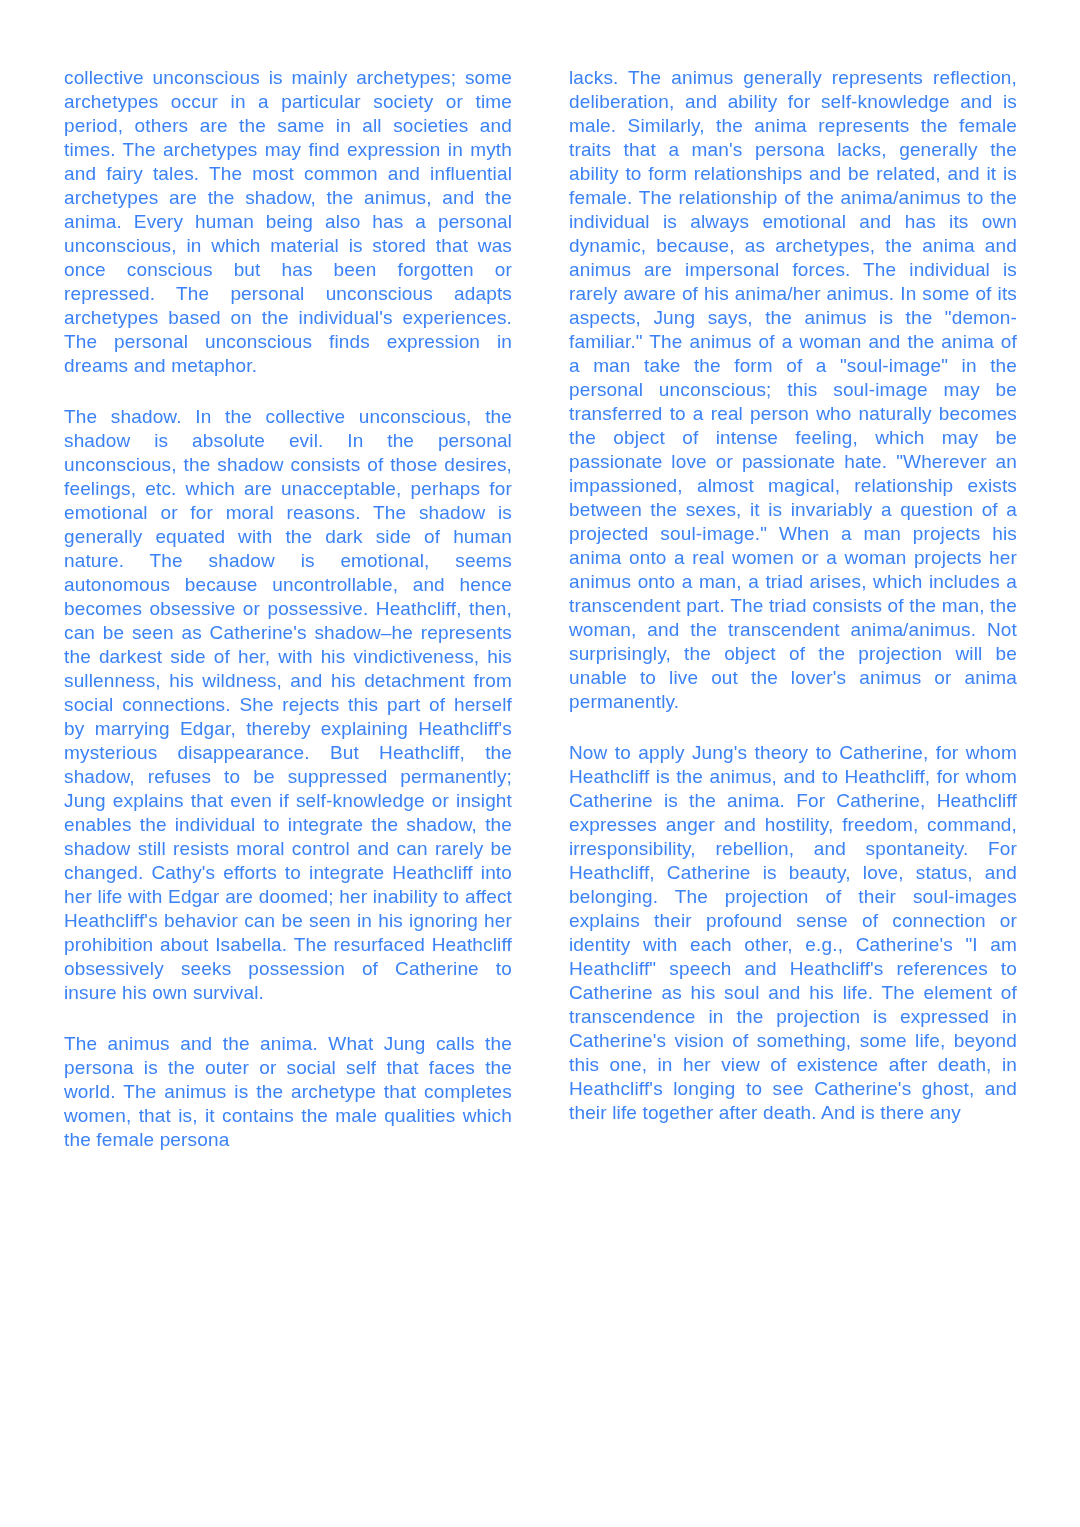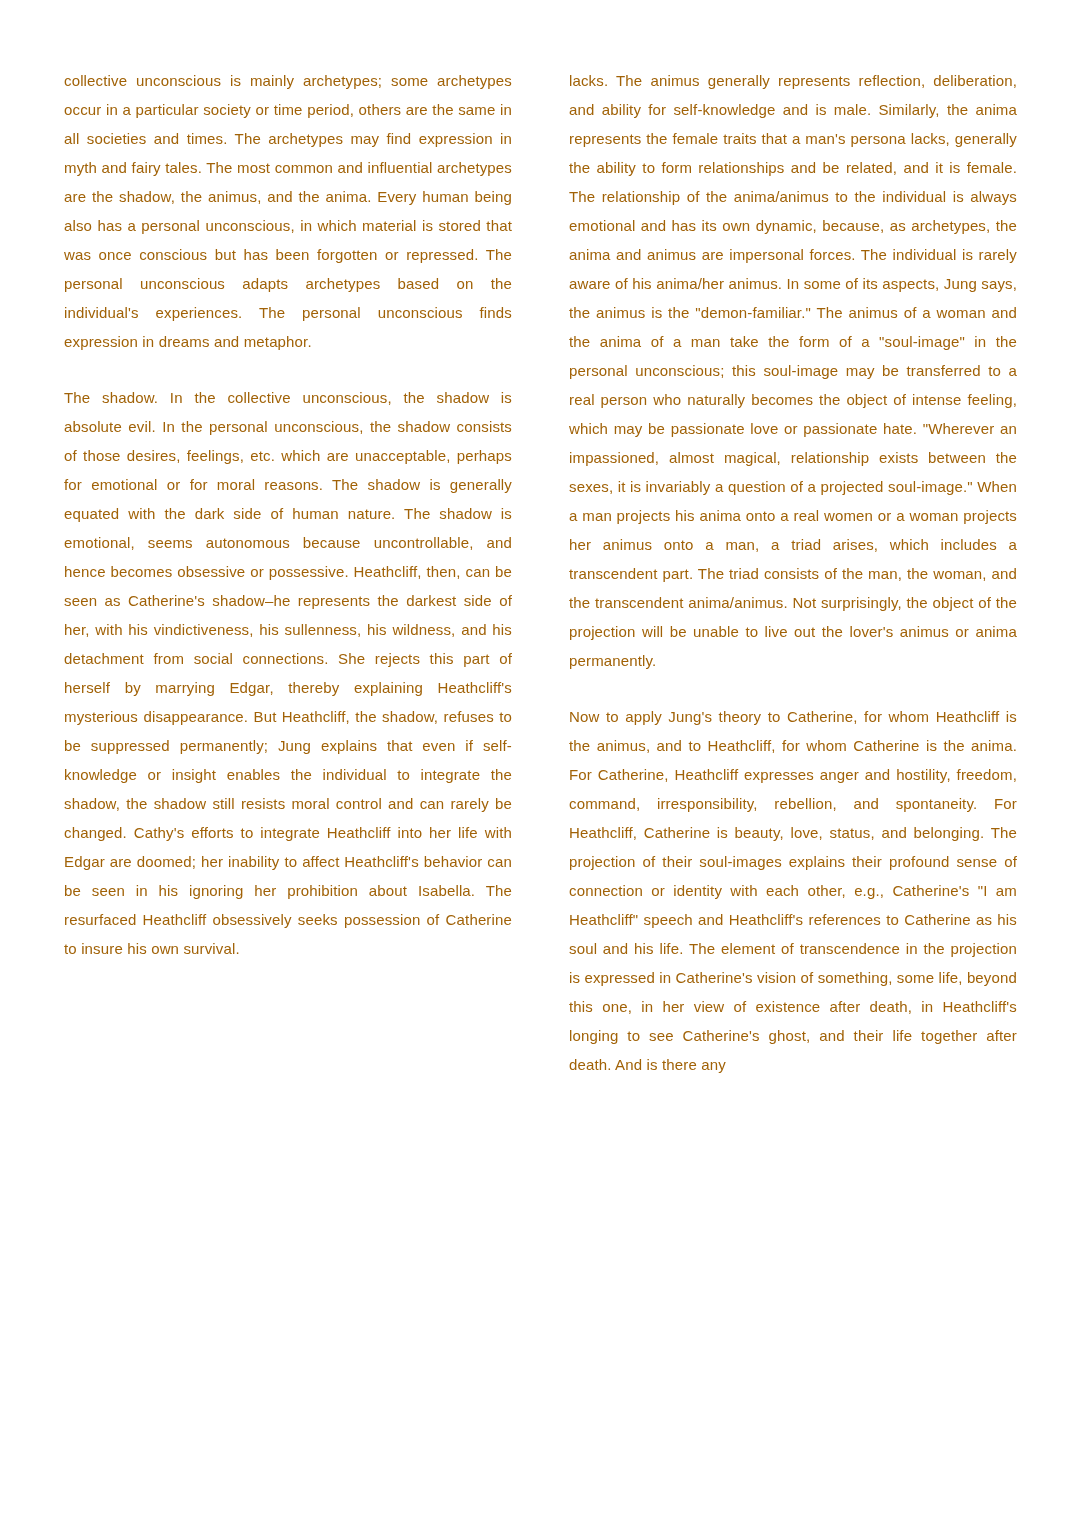--- a/index.html
+++ b/index.html
@@ -20,37 +20,38 @@
     width: 953px;
     display: flex;
     gap: 57px;
   }
   .col {
     width: 448px;
     flex: 0 0 448px;
   }
   .para {
     margin: 0 0 27px 0;
-    font-size: 15px;
-    line-height: 29px;
+    font-size: 19px;
+    line-height: 24px;
     font-weight: 400;
     letter-spacing: 0.15px;
     text-align: justify;
     text-justify: inter-word;
-    color: #a16207;
+    color: #3b82f6;
   }
   .para:last-child {
     margin-bottom: 8px;
   }
 </style>
 </head>
 <body>
 
 <div class="page">
   <div class="col">
     <p class="para">collective unconscious is mainly archetypes; some archetypes occur in a particular society or time period, others are the same in all societies and times. The archetypes may find expression in myth and fairy tales. The most common and influential archetypes are the shadow, the animus, and the anima. Every human being also has a personal unconscious, in which material is stored that was once conscious but has been forgotten or repressed. The personal unconscious adapts archetypes based on the individual's experiences. The personal unconscious finds expression in dreams and metaphor.</p>
     <p class="para">The shadow. In the collective unconscious, the shadow is absolute evil. In the personal unconscious, the shadow consists of those desires, feelings, etc. which are unacceptable, perhaps for emotional or for moral reasons. The shadow is generally equated with the dark side of human nature. The shadow is emotional, seems autonomous because uncontrollable, and hence becomes obsessive or possessive. Heathcliff, then, can be seen as Catherine's shadow–he represents the darkest side of her, with his vindictiveness, his sullenness, his wildness, and his detachment from social connections. She rejects this part of herself by marrying Edgar, thereby explaining Heathcliff's mysterious disappearance. But Heathcliff, the shadow, refuses to be suppressed permanently; Jung explains that even if self-knowledge or insight enables the individual to integrate the shadow, the shadow still resists moral control and can rarely be changed. Cathy's efforts to integrate Heathcliff into her life with Edgar are doomed; her inability to affect Heathcliff's behavior can be seen in his ignoring her prohibition about Isabella. The resurfaced Heathcliff obsessively seeks possession of Catherine to insure his own survival.</p>
+    <p class="para">The animus and the anima. What Jung calls the persona is the outer or social self that faces the world. The animus is the archetype that completes women, that is, it contains the male qualities which the female persona</p>
   </div>
   <div class="col">
     <p class="para">lacks. The animus generally represents reflection, deliberation, and ability for self-knowledge and is male. Similarly, the anima represents the female traits that a man's persona lacks, generally the ability to form relationships and be related, and it is female. The relationship of the anima/animus to the individual is always emotional and has its own dynamic, because, as archetypes, the anima and animus are impersonal forces. The individual is rarely aware of his anima/her animus. In some of its aspects, Jung says, the animus is the "demon-familiar." The animus of a woman and the anima of a man take the form of a "soul-image" in the personal unconscious; this soul-image may be transferred to a real person who naturally becomes the object of intense feeling, which may be passionate love or passionate hate. "Wherever an impassioned, almost magical, relationship exists between the sexes, it is invariably a question of a projected soul-image." When a man projects his anima onto a real women or a woman projects her animus onto a man, a triad arises, which includes a transcendent part. The triad consists of the man, the woman, and the transcendent anima/animus. Not surprisingly, the object of the projection will be unable to live out the lover's animus or anima permanently.</p>
     <p class="para">Now to apply Jung's theory to Catherine, for whom Heathcliff is the animus, and to Heathcliff, for whom Catherine is the anima. For Catherine, Heathcliff expresses anger and hostility, freedom, command, irresponsibility, rebellion, and spontaneity. For Heathcliff, Catherine is beauty, love, status, and belonging. The projection of their soul-images explains their profound sense of connection or identity with each other, e.g., Catherine's "I am Heathcliff" speech and Heathcliff's references to Catherine as his soul and his life. The element of transcendence in the projection is expressed in Catherine's vision of something, some life, beyond this one, in her view of existence after death, in Heathcliff's longing to see Catherine's ghost, and their life together after death. And is there any</p>
   </div>
 </div>
 
 </body></html>

